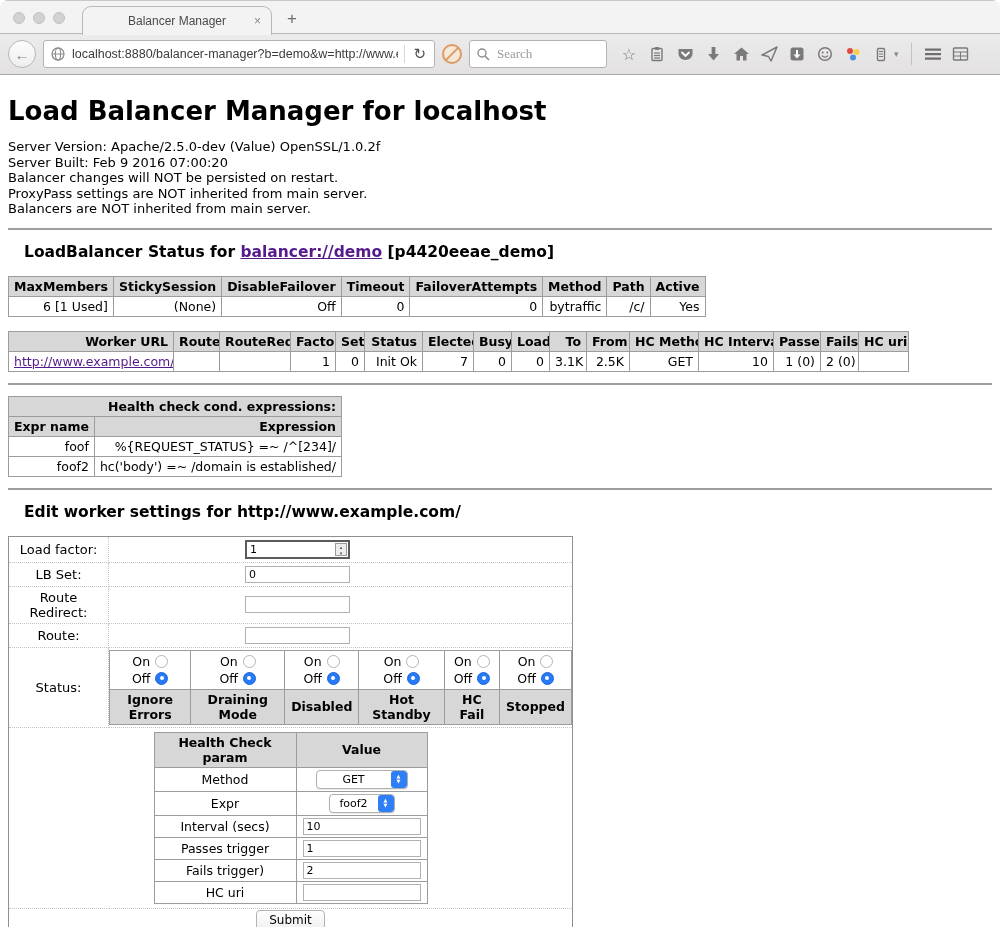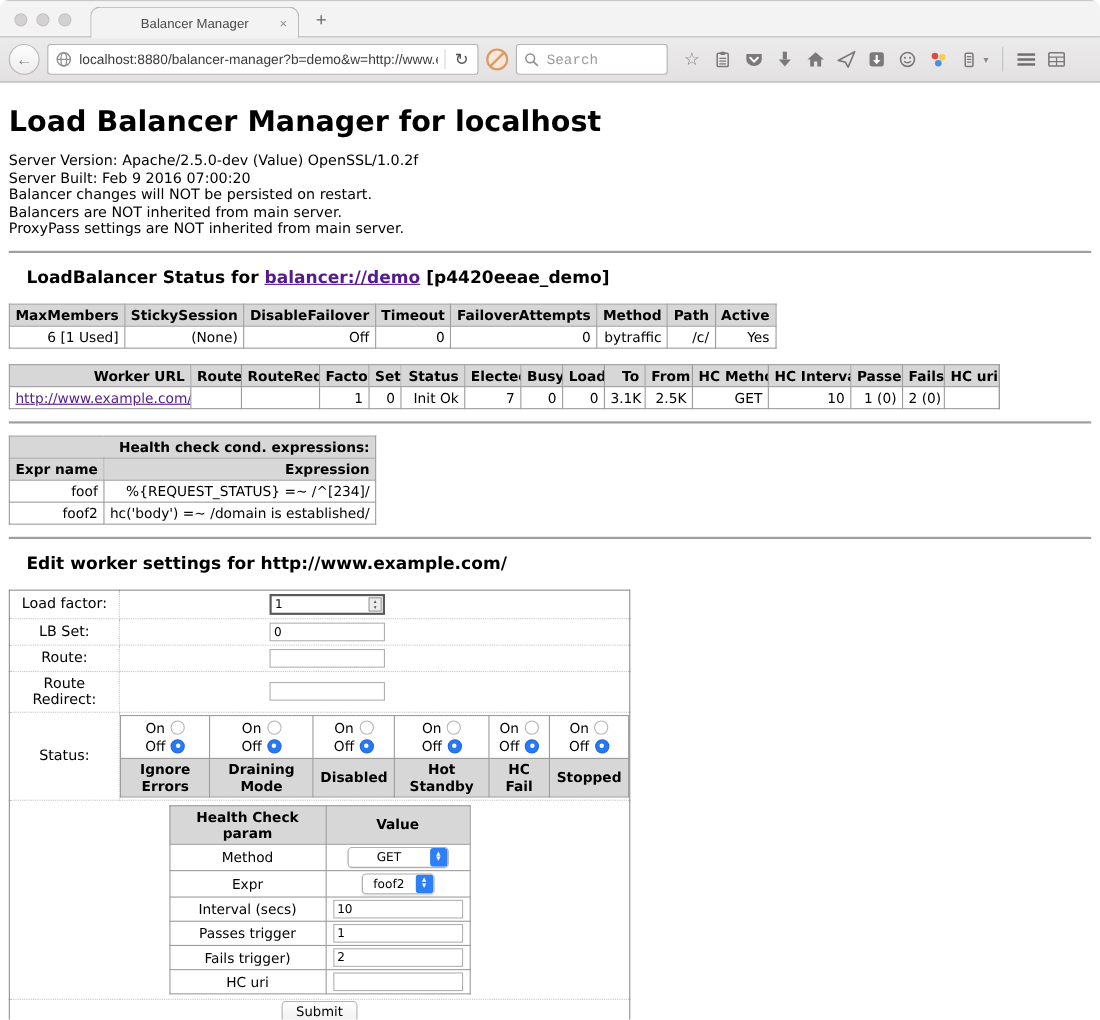--- a/index.html
+++ b/index.html
@@ -29,21 +29,21 @@
   .url-text { font-size:12.5px; color:#3c3c3c; white-space:nowrap; overflow:hidden; flex:1; }
   .url-div { width:1px; height:18px; background:#d7d5d5; }
   .reload { font-size:15px; color:#4f4f4f; padding:0 2px; }
   .blockicon { width:20px; height:20px; border-radius:50%; border:2px solid #dd9a63; position:relative;
                background:#f6e7d8; flex:0 0 auto; }
   .blockicon::after { content:''; position:absolute; left:-1px; top:7px; width:18px; height:2px;
                background:#dd9a63; transform:rotate(-45deg); }
   .searchbox { width:138px; height:28px; background:#fff; border:1px solid #b5b2b2; border-radius:3px;
                display:flex; align-items:center; padding:0 6px; gap:5px; }
   .searchbox input { border:none; outline:none; width:100px; font-size:13px; color:#a21caf;
-                     font-family:Liberation Mono, monospace; background:transparent; }
+                     font-family:Liberation Serif, serif; background:transparent; }
   .searchbox input::placeholder { color:#9b9b9b; }
   .tb-icons { display:flex; align-items:center; gap:10px; margin-left:6px; }
   .tb-ic { width:18px; height:18px; display:flex; align-items:center; justify-content:center;
            color:#7b7979; font-size:16px; flex:0 0 auto; }
   .caret { font-size:9px; color:#8a8888; margin-left:-6px; }
   .tb-div { width:1px; height:22px; background:#c3c1c1; margin:0 2px; }
   
   .content { padding:0 8px; font-family:"DejaVu Sans", sans-serif; color:#000; }
   h1 { font-size:26px; margin:21px 0 13px; font-weight:bold; }
   .info p { margin:0; font-size:13px; line-height:15.5px; }
@@ -219,22 +219,22 @@
   </div>
 
   <div class="content">
 
     <h1>Load Balancer Manager for localhost</h1>
 
     <div class="info">
       <p>Server Version: Apache/2.5.0-dev (Value) OpenSSL/1.0.2f</p>
       <p>Server Built: Feb 9 2016 07:00:20</p>
       <p>Balancer changes will NOT be persisted on restart.</p>
+      <p>ProxyPass settings are NOT inherited from main server.</p>
       <p>Balancers are NOT inherited from main server.</p>
-      <p>ProxyPass settings are NOT inherited from main server.</p>
     </div>
 
     <hr>
 
     <h3><span>LoadBalancer Status for </span><a href="#">balancer://demo</a><span> [p4420eeae_demo]</span></h3>
 
     <table class="grid mb">
       <tbody>
           <tr>
         <th style="width:92px">MaxMembers</th>
@@ -337,25 +337,25 @@
             <input class="num" type="text" value="1" style="">
             <span class="spinner">▴<br>▾</span>
           </span>
         </td>
       </tr>
       <tr>
         <td class="flabel">LB Set:</td>
         <td class="val-cell"><input class="txt" type="text" value="0" style=""></td>
       </tr>
       <tr>
+        <td class="flabel">Route Redirect:</td>
+        <td class="val-cell"><input class="txt" type="text" value="" style=""></td>
+      </tr>
+      <tr>
         <td class="flabel">Route:</td>
-        <td class="val-cell"><input class="txt" type="text" value="" style=""></td>
-      </tr>
-      <tr>
-        <td class="flabel">Route Redirect:</td>
         <td class="val-cell"><input class="txt" type="text" value="" style=""></td>
       </tr>
       <tr>
         <td class="flabel">Status:</td>
         <td style="padding:2px 0 2px 0; text-align:left;">
           <table class="inner">
             <tbody>
                   <tr>
               <td>
                 <div class="radio-line">

